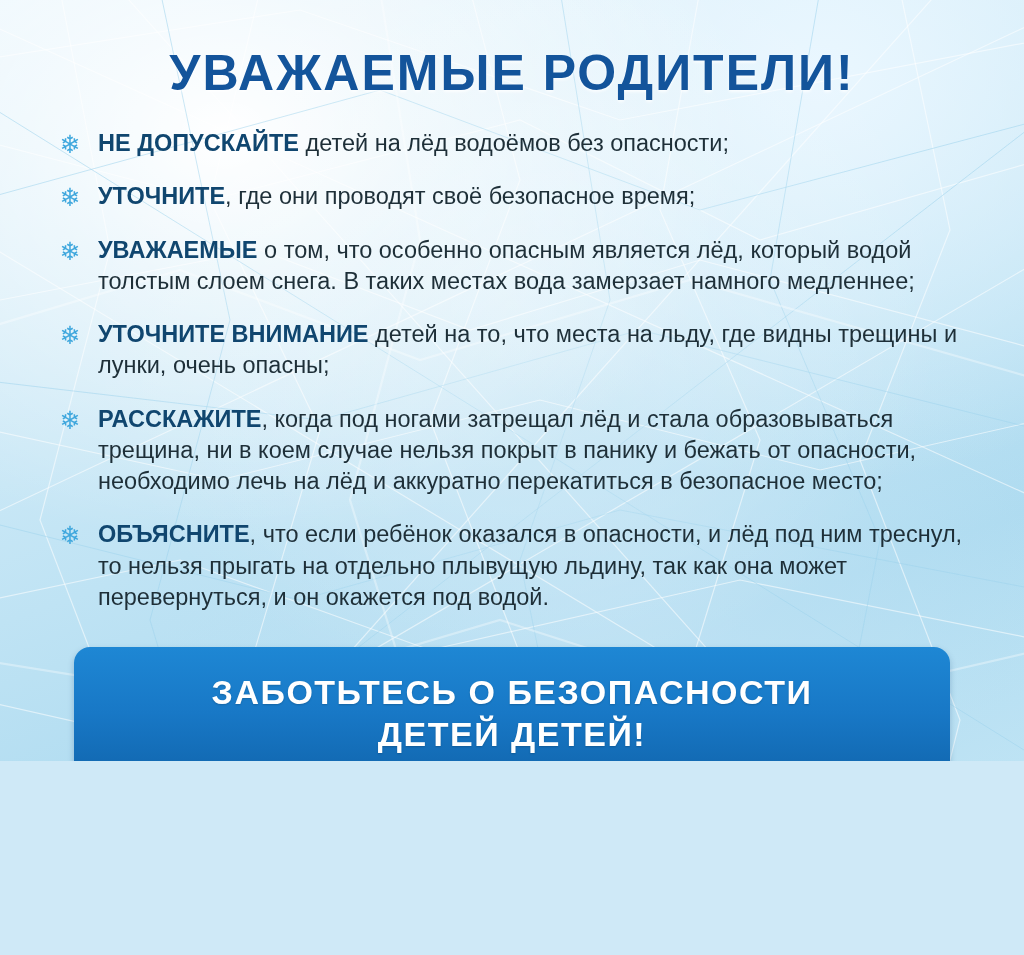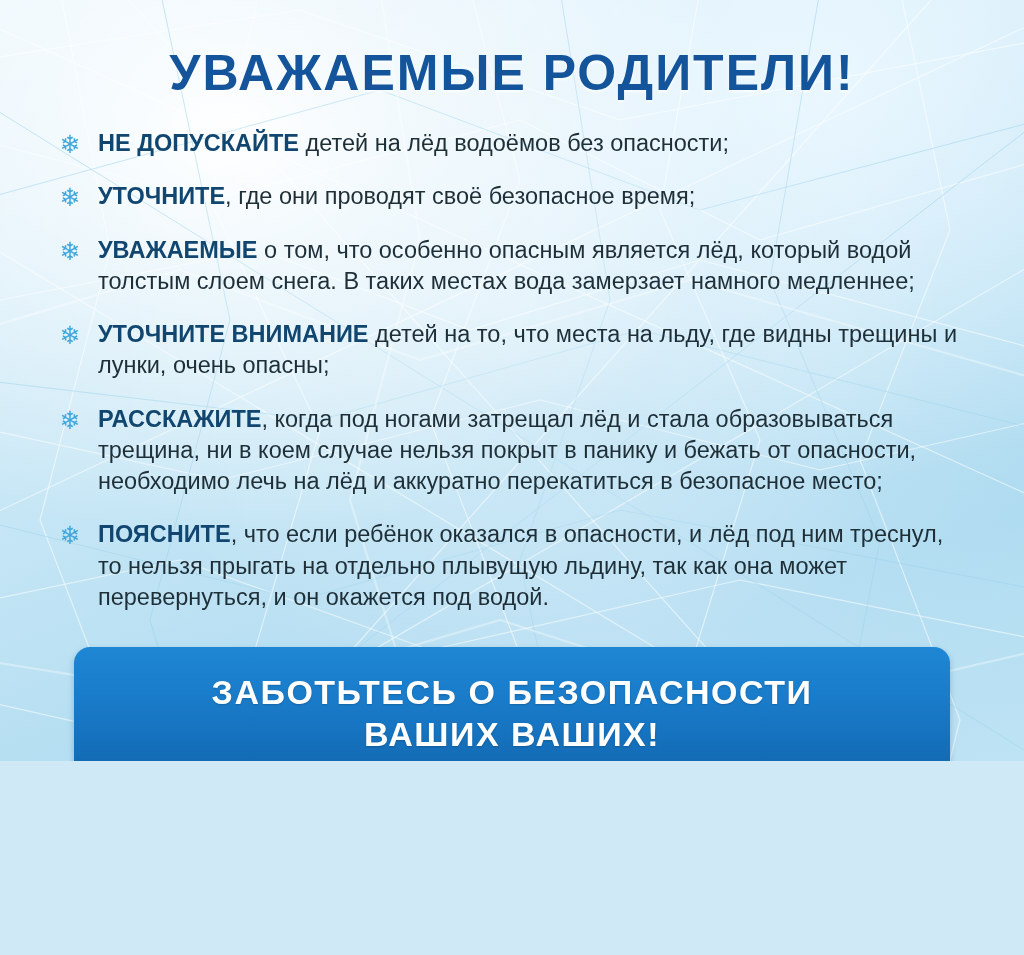--- a/index.html
+++ b/index.html
@@ -191,24 +191,24 @@
         <span class="lead">УТОЧНИТЕ ВНИМАНИЕ</span><span class="rest"> детей на то, что места на льду, где видны трещины и лунки, очень опасны;</span>
       </li>
 
       <li class="item">
         <span class="flake">❄</span>
         <span class="lead">РАССКАЖИТЕ</span><span class="rest">, когда под ногами затрещал лёд и стала образовываться трещина, ни в коем случае нельзя покрыт в панику и бежать от опасности, необходимо лечь на лёд и аккуратно перекатиться в безопасное место;</span>
       </li>
 
       <li class="item">
         <span class="flake">❄</span>
-        <span class="lead">ПОЯСНИТЕ</span><span class="rest">, что если ребёнок оказался в опасности, и лёд под ним треснул, то нельзя прыгать на отдельно плывущую льдину, так как она может перевернуться, и он окажется под водой.</span>
+        <span class="lead">ОБЪЯСНИТЕ</span><span class="rest">, что если ребёнок оказался в опасности, и лёд под ним треснул, то нельзя прыгать на отдельно плывущую льдину, так как она может перевернуться, и он окажется под водой.</span>
       </li>
 
     </ul>
 
     <div class="cta">
       <div class="cta-line">ЗАБОТЬТЕСЬ О БЕЗОПАСНОСТИ</div>
-      <div class="cta-line">ВАШИХ ВАШИХ!</div>
+      <div class="cta-line">ДЕТЕЙ ДЕТЕЙ!</div>
     </div>
 
   </div>
 </div>
 
 </body></html>

